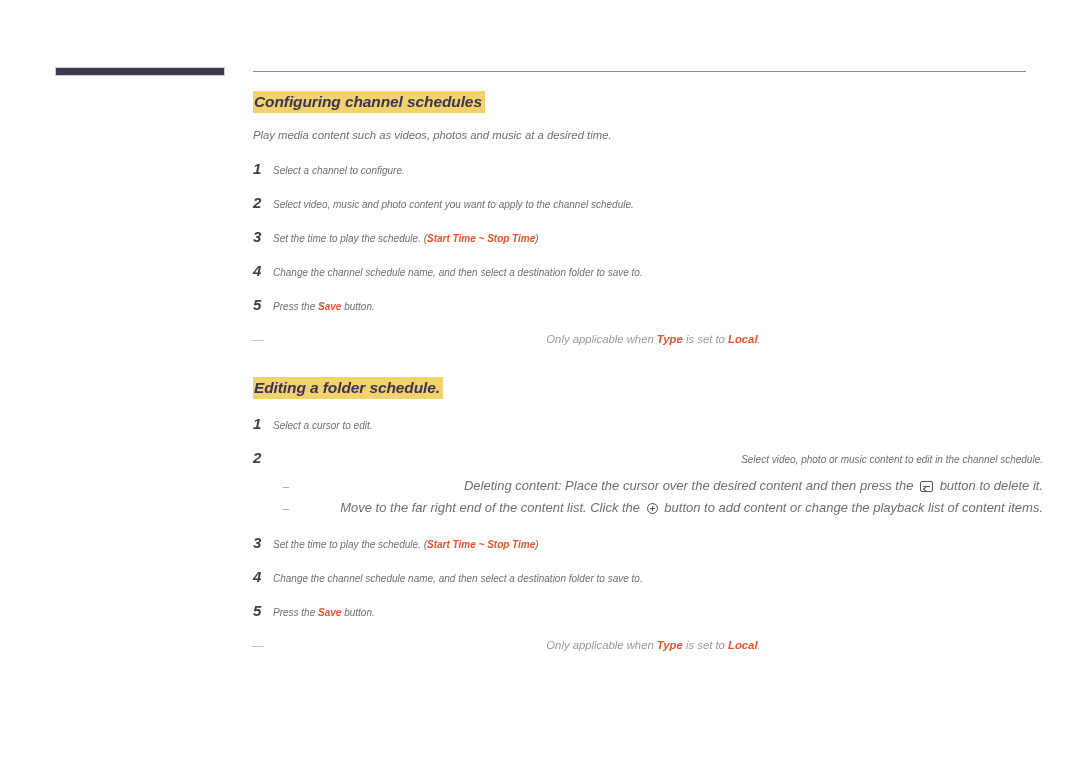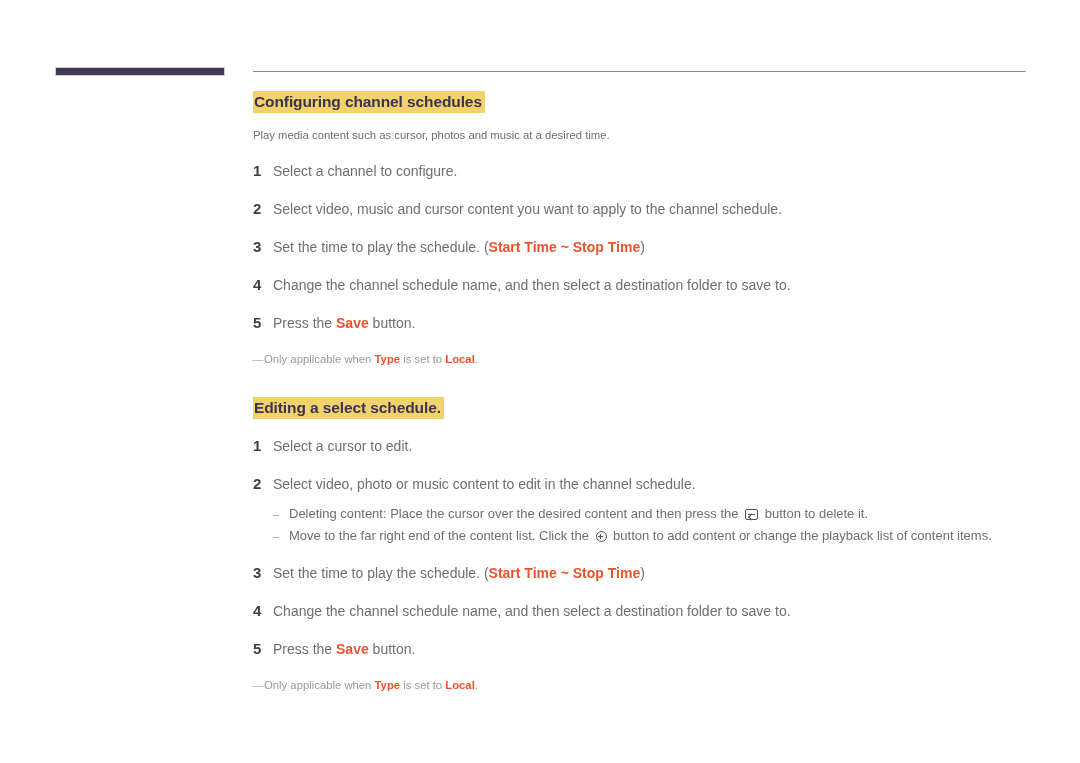--- a/index.html
+++ b/index.html
@@ -36,20 +36,21 @@
     height: 1px;
     background: #8a8a8a;
   }
 
   
   .content {
     position: absolute;
     left: 253px;
     top: 92px;
     width: 790px;
+    font-style: italic;
   }
 
   
   .section { margin: 0; }
   .section + .section { margin-top: 30px; }
 
   h2.heading {
     margin: 0 0 14px 0;
     padding: 0;
     font-size: 15.5px;
@@ -83,21 +84,21 @@
   .step-num {
     flex: 0 0 auto;
     width: 20px;
     font-size: 15px;
     font-weight: bold;
     color: #3f3f3f;
     line-height: 1.1;
   }
   .step-text {
     flex: 1 1 auto;
-    font-size: 14px;
+    font-size: 10px;
     line-height: 1.5;
     color: #6f6f6f;
   }
 
   
   .subs { margin: 9px 0 0 0; padding: 0; }
   .sub {
     display: flex;
     align-items: baseline;
     margin-top: 3px;
@@ -126,21 +127,21 @@
     line-height: 1.5;
     color: #9a9a9a;
   }
   .note-dash {
     flex: 0 0 auto;
     width: 12px;
     margin-left: -1px;
     color: #b3b3b3;
     letter-spacing: -1px;
   }
-  .note-text { flex: 1 1 auto; }
+  .note-text { flex: 1 1 auto; text-align: center; }
 
   
   .kw {
     color: #e8542c;
     font-weight: bold;
   }
   .icon-enter {
     width: 13px;
     height: 11px;
     border: 1.4px solid #555;
@@ -205,32 +206,32 @@
 </head>
 <body>
 
 <div class="header-bar"></div>
 <div class="header-rule"></div>
 
 <div class="content">
   <div id="sections-root">
       <section class="section">
         <h2 class="heading"><span class="hl">Configuring channel schedules</span></h2>
-        <p class="intro">Play media content such as cursor, photos and music at a desired time.</p>
+        <p class="intro">Play media content such as videos, photos and music at a desired time.</p>
         <div class="steps">
           <div class="step">
             <div class="step-num">1</div>
             <div style="flex: 1 1 auto;">
               <div class="step-text"><span>Select a channel to configure.</span></div>
             </div>
           </div>
           <div class="step">
             <div class="step-num">2</div>
             <div style="flex: 1 1 auto;">
-              <div class="step-text"><span>Select video, music and cursor content you want to apply to the channel schedule.</span></div>
+              <div class="step-text"><span>Select video, music and photo content you want to apply to the channel schedule.</span></div>
             </div>
           </div>
           <div class="step">
             <div class="step-num">3</div>
             <div style="flex: 1 1 auto;">
               <div class="step-text"><span>Set the time to play the schedule. (</span><span class="kw">Start Time</span><span class="kw"> ~ </span><span class="kw">Stop Time</span><span>)</span></div>
             </div>
           </div>
           <div class="step">
             <div class="step-num">4</div>
@@ -244,31 +245,31 @@
               <div class="step-text"><span>Press the </span><span class="kw">Save</span><span> button.</span></div>
             </div>
           </div>
         </div>
         <div class="note">
           <div class="note-dash">—</div>
           <div class="note-text"><span>Only applicable when </span><span class="kw">Type</span><span> is set to </span><span class="kw">Local</span><span>.</span></div>
         </div>
       </section>
       <section class="section">
-        <h2 class="heading"><span class="hl">Editing a select schedule.</span></h2>
+        <h2 class="heading"><span class="hl">Editing a folder schedule.</span></h2>
         <div class="steps">
           <div class="step">
             <div class="step-num">1</div>
             <div style="flex: 1 1 auto;">
               <div class="step-text"><span>Select a cursor to edit.</span></div>
             </div>
           </div>
           <div class="step">
             <div class="step-num">2</div>
-            <div style="flex: 1 1 auto;">
+            <div style="flex: 1 1 auto; text-align: right;">
               <div class="step-text"><span>Select video, photo or music content to edit in the channel schedule.</span></div>
               <div class="subs">
                 <div class="sub">
                   <div class="sub-dash">–</div>
                   <div class="sub-text"><span>Deleting content: Place the cursor over the desired content and then press the </span><span class="icon-enter"></span><span> button to delete it.</span></div>
                 </div>
                 <div class="sub">
                   <div class="sub-dash">–</div>
                   <div class="sub-text"><span>Move to the far right end of the content list. Click the </span><span class="icon-plus"></span><span> button to add content or change the playback list of content items.</span></div>
                 </div>

